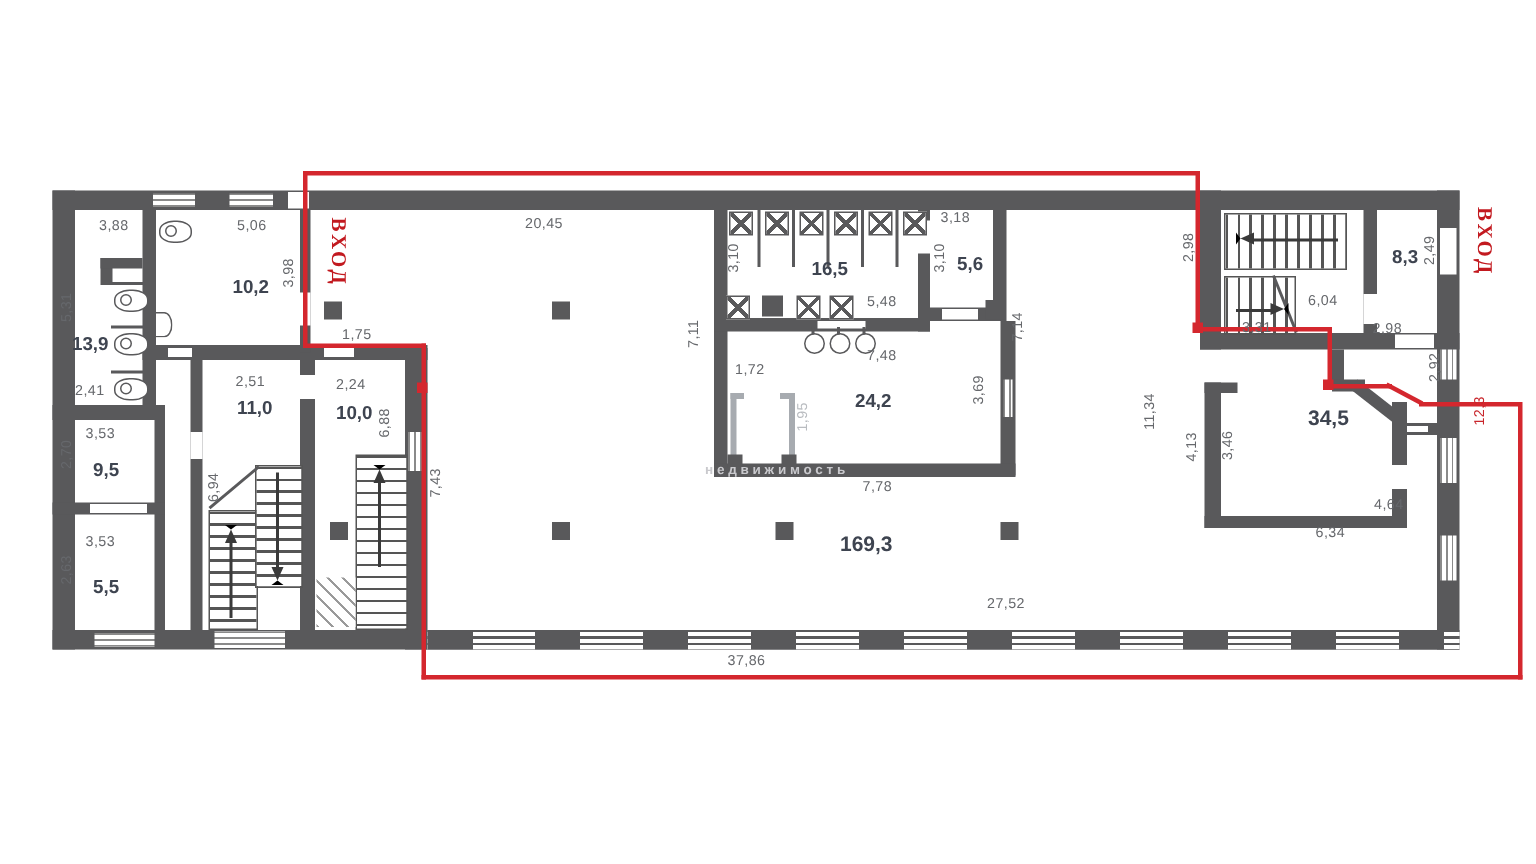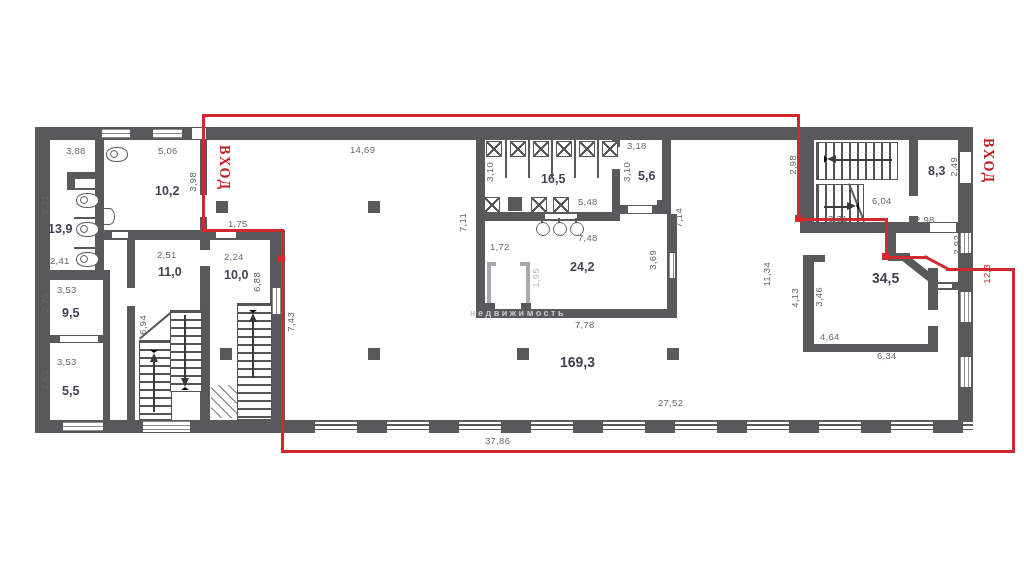--- a/index.html
+++ b/index.html
@@ -209,21 +209,21 @@
 
   <span class="vhod" style="left:216px;top:145px">ВХОД</span>
   <span class="vhod" style="left:980px;top:138px">ВХОД</span>
 
   <span class="dim" style="left:66px;top:146px">3,88</span>
   <span class="dim" style="left:158px;top:146px">5,06</span>
   <span class="dim v" style="left:40px;top:195px">5,31</span>
   <span class="dim" style="left:50px;top:256px">2,41</span>
   <span class="dim v" style="left:188px;top:172px">3,98</span>
   <span class="dim" style="left:228px;top:219px">1,75</span>
-  <span class="dim" style="left:350px;top:145px">14,69</span>
+  <span class="dim" style="left:350px;top:145px">20,45</span>
   <span class="dim" style="left:157px;top:250px">2,51</span>
   <span class="dim" style="left:224px;top:252px">2,24</span>
   <span class="dim v" style="left:252px;top:272px">6,88</span>
   <span class="dim v" style="left:138px;top:315px">6,94</span>
   <span class="dim" style="left:57px;top:285px">3,53</span>
   <span class="dim v" style="left:40px;top:293px">2,70</span>
   <span class="dim" style="left:57px;top:357px">3,53</span>
   <span class="dim v" style="left:40px;top:370px">2,63</span>
   <span class="dim v" style="left:286px;top:312px">7,43</span>
   <span class="dim v" style="left:458px;top:213px">7,11</span>
@@ -240,21 +240,21 @@
   <span class="dim v" style="left:762px;top:262px">11,34</span>
   <span class="dim v" style="left:788px;top:155px">2,98</span>
   <span class="dim" style="left:872px;top:196px">6,04</span>
   <span class="dim v" style="left:949px;top:157px">2,49</span>
   <span class="dim" style="left:828px;top:214px">3,31</span>
   <span class="dim" style="left:915px;top:215px">2,98</span>
   <span class="dim v" style="left:952px;top:235px">2,92</span>
   <span class="dim v rd" style="left:982px;top:264px">12,3</span>
   <span class="dim v" style="left:790px;top:288px">4,13</span>
   <span class="dim v" style="left:814px;top:287px">3,46</span>
-  <span class="dim" style="left:820px;top:332px">4,64</span>
+  <span class="dim" style="left:916px;top:332px">4,64</span>
   <span class="dim" style="left:877px;top:351px">6,34</span>
   <span class="dim" style="left:658px;top:398px">27,52</span>
   <span class="dim" style="left:485px;top:436px">37,86</span>
 
   <span class="rlabel" style="left:48px;top:222px">13,9</span>
   <span class="rlabel" style="left:155px;top:184px">10,2</span>
   <span class="rlabel" style="left:62px;top:306px">9,5</span>
   <span class="rlabel" style="left:158px;top:265px">11,0</span>
   <span class="rlabel" style="left:224px;top:268px">10,0</span>
   <span class="rlabel" style="left:62px;top:384px">5,5</span>

